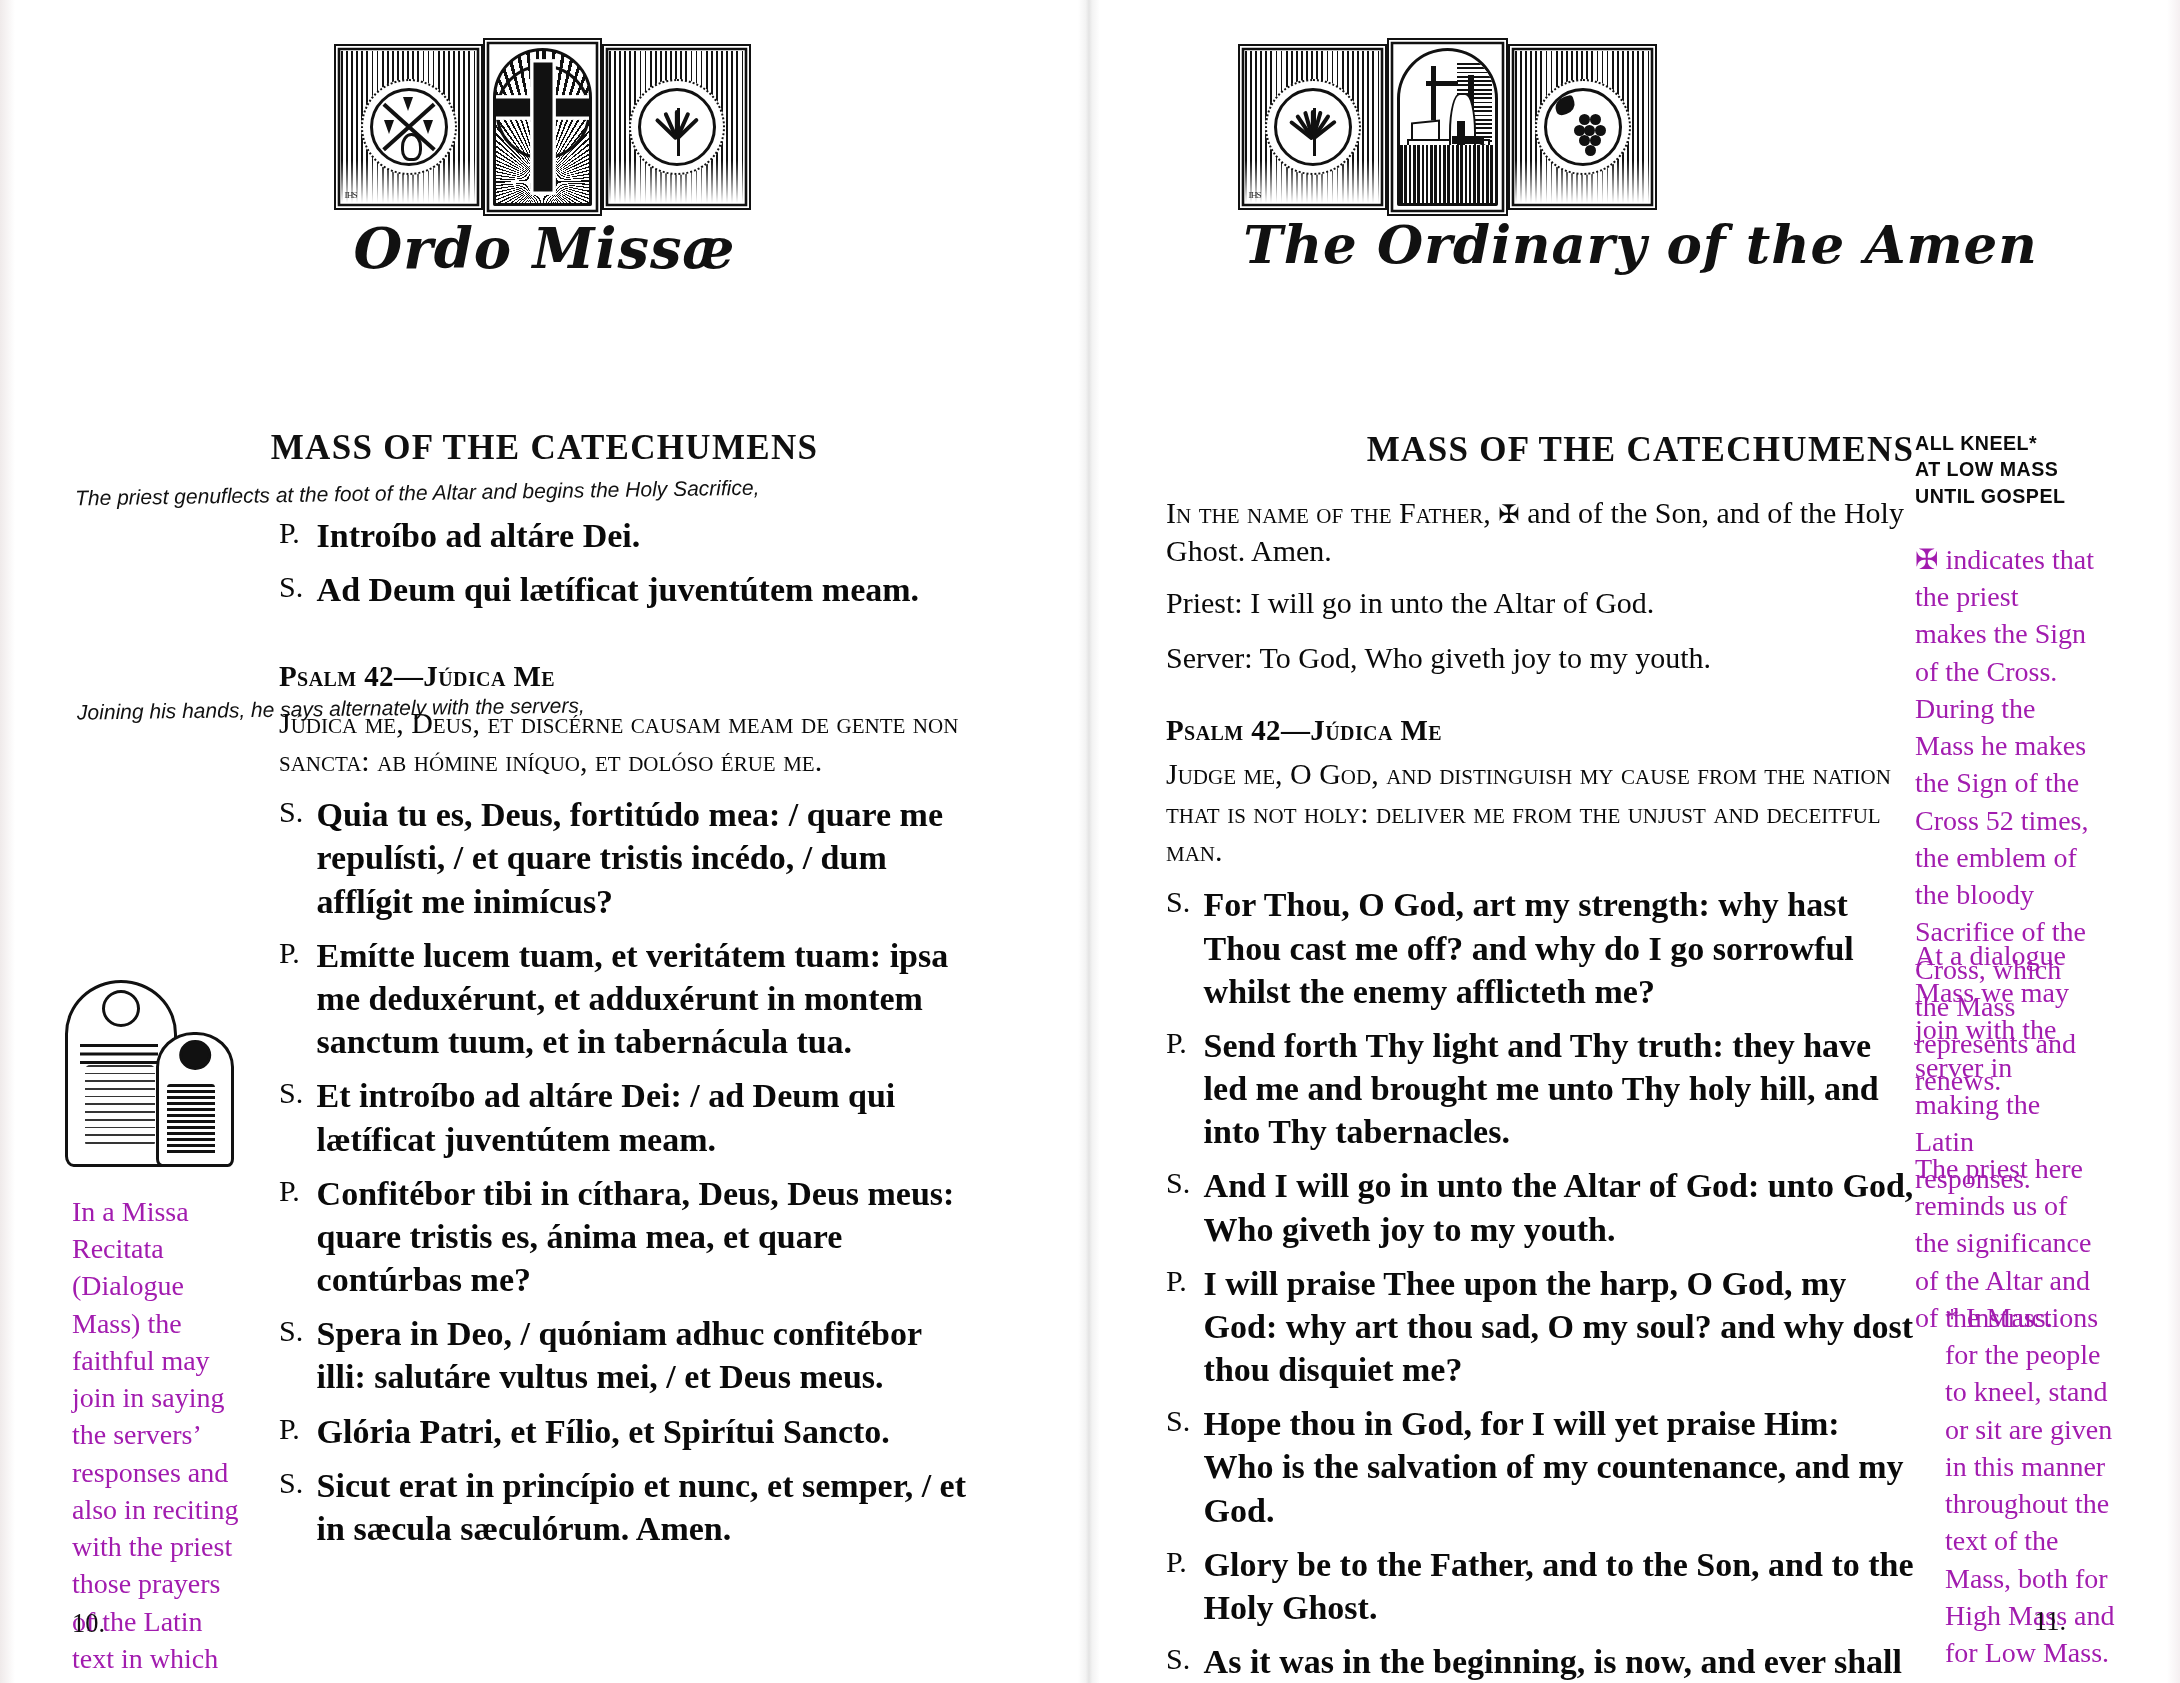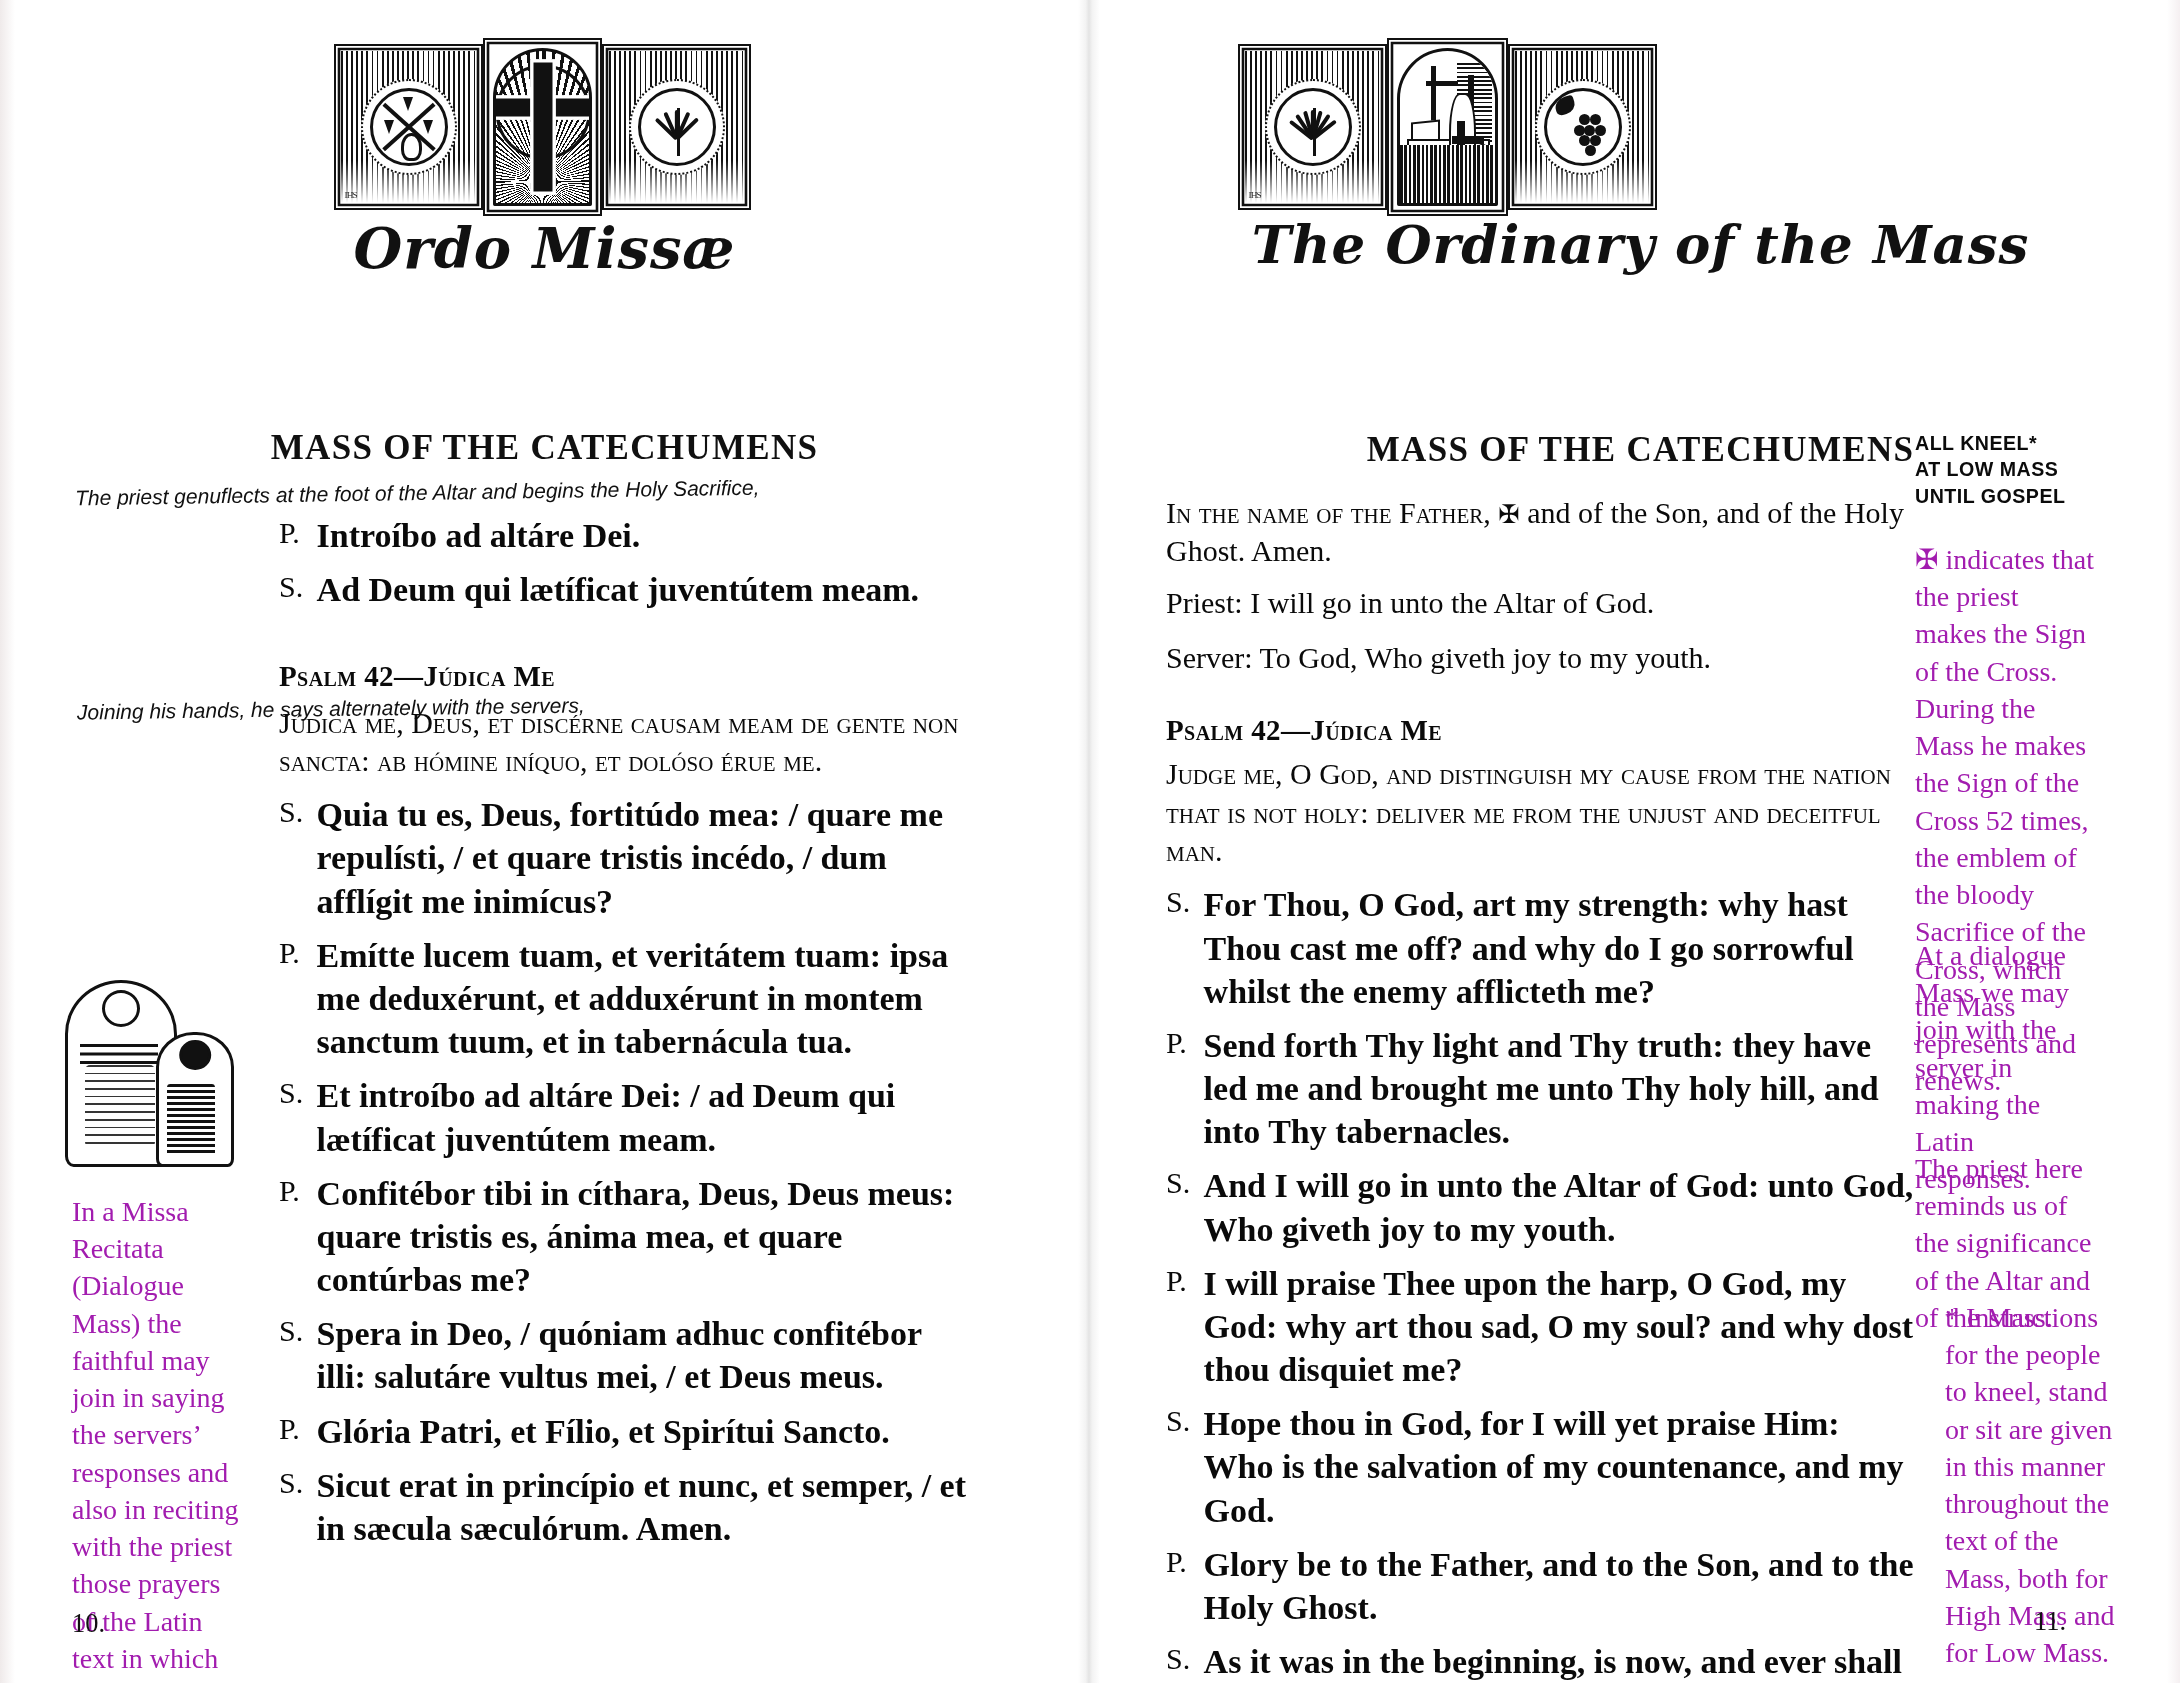--- a/index.html
+++ b/index.html
@@ -578,21 +578,21 @@
               <div class="berry" style="left:24px; top:31px"></div>
               <div class="berry" style="left:29px; top:41px"></div>
               <div class="berry" style="left:40px; top:41px"></div>
               <div class="berry" style="left:35px; top:51px"></div>
             </div>
           </div>
         </div>
       </div>
     </div>
 
-    <div class="title-black title-right">The Ordinary of the Mass</div>
+    <div class="title-black title-right">The Ordinary of the Amen</div>
     <div class="subtitle subtitle-right">MASS OF THE CATECHUMENS</div>
 
     <div class="col-main-right" style="left:66px">
       <div class="block-open">
         <span class="smallcaps-open">In the name of the Father,</span>
         <span class="cross-glyph">✠</span>
         <span>and of the Son, and of the Holy Ghost. Amen.</span>
       </div>
 
       <div class="block-open" style="margin-bottom:17px">

